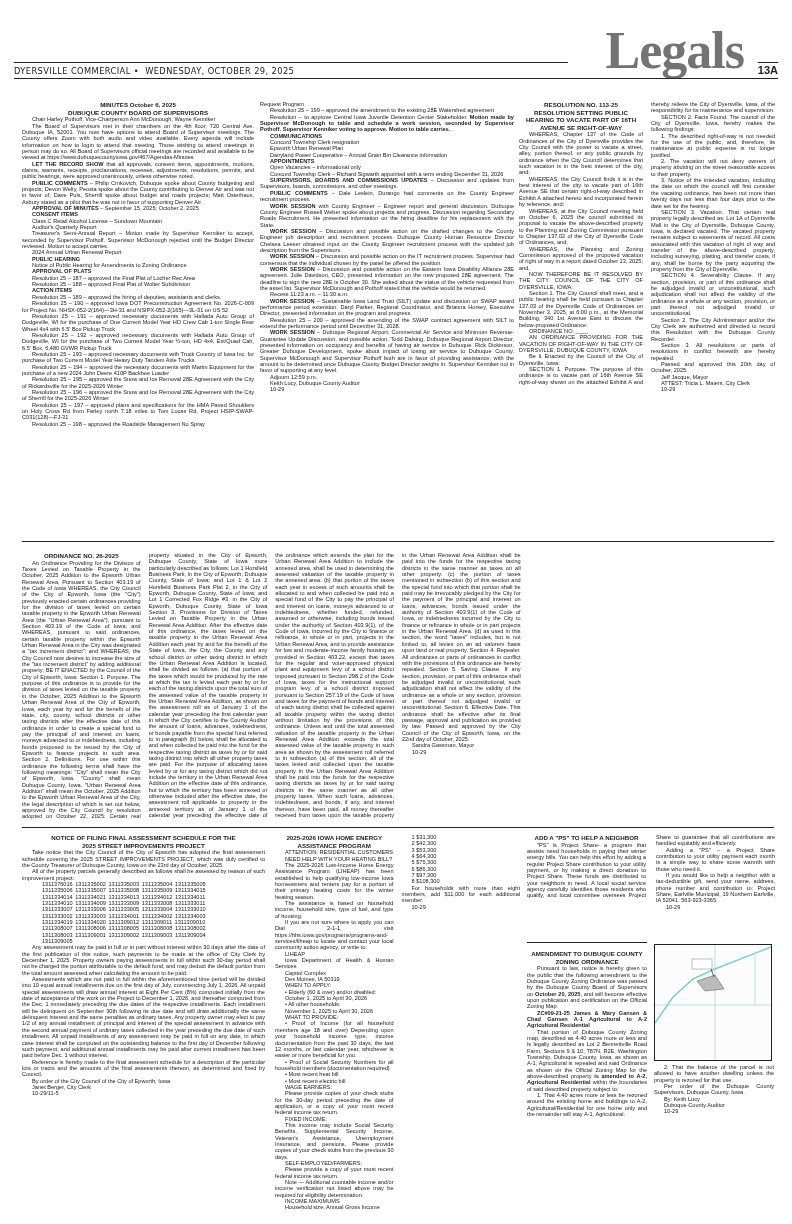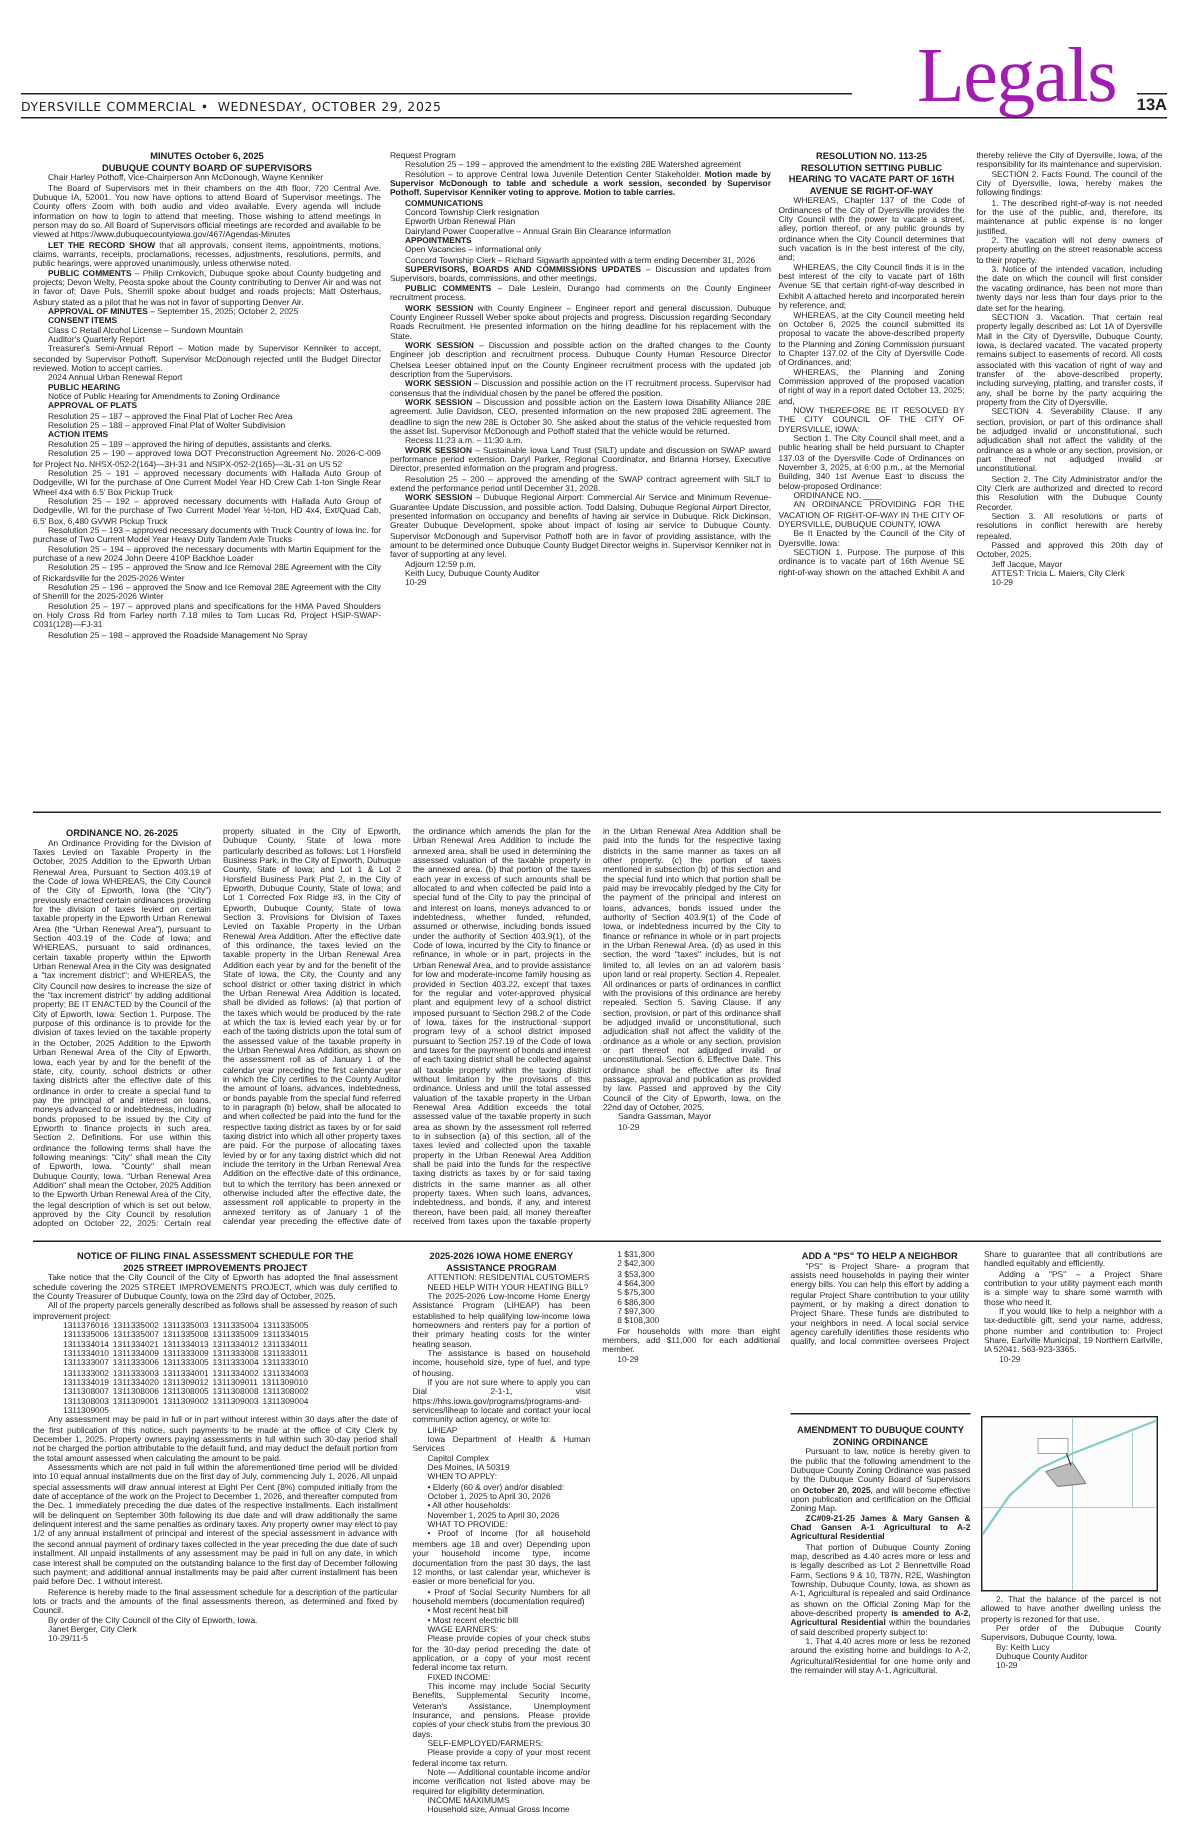--- a/index.html
+++ b/index.html
@@ -1,21 +1,21 @@
 <!DOCTYPE html>
 <html><head>
 <meta charset="utf-8">
 <style>
   html,body{margin:0;padding:0;background:#fff;}
   body{width:792px;height:1224px;position:relative;overflow:hidden;color:#222;font-family:"Liberation Sans",sans-serif;}
   .hdr{position:absolute;left:14px;top:0;width:764px;height:80px;}
   .hdr .rule-top{position:absolute;left:0;right:210px;top:62px;border-top:1px solid #222;}
   .hdr .rule-bot{position:absolute;left:0;right:0;top:78px;border-top:1px solid #222;}
   .hdr .pub{position:absolute;left:0;top:66px;font-size:8.3px;letter-spacing:.4px;font-family:"DejaVu Sans",sans-serif;color:#222;text-align:center;}
-  .hdr .legals{position:absolute;right:34px;top:24px;font-family:"Liberation Serif",serif;font-weight:normal;font-size:52px;line-height:54px;color:#a21caf;letter-spacing:-1px;}
+  .hdr .legals{position:absolute;right:34px;top:24px;font-family:"Liberation Serif",serif;font-weight:bold;font-size:52px;line-height:54px;color:#737373;letter-spacing:-1px;}
   .hdr .pg{position:absolute;right:0;top:62px;font-size:11px;font-weight:bold;border-top:1px solid #222;padding-top:1px;}
   .blk{position:absolute;font-size:5.6px;line-height:6.35px;text-align:justify;}
   .blk p{margin:0;text-indent:10px;}
   .blk p.ni{text-indent:0;}
   .blk .ttl{text-align:center;font-weight:bold;text-indent:0;font-size:6.2px;line-height:7.6px;}
   .blk .sub{font-weight:bold;}
   .rule{position:absolute;border-top:1.2px solid #222;}
   .cols2{column-count:2;column-gap:10px;}
   .parcels{padding-left:10px;text-indent:0;word-spacing:1px;}
   .map{position:absolute;left:654px;top:944px;width:116px;height:115px;border:1.3px solid #222;background:#fff;overflow:hidden;}

